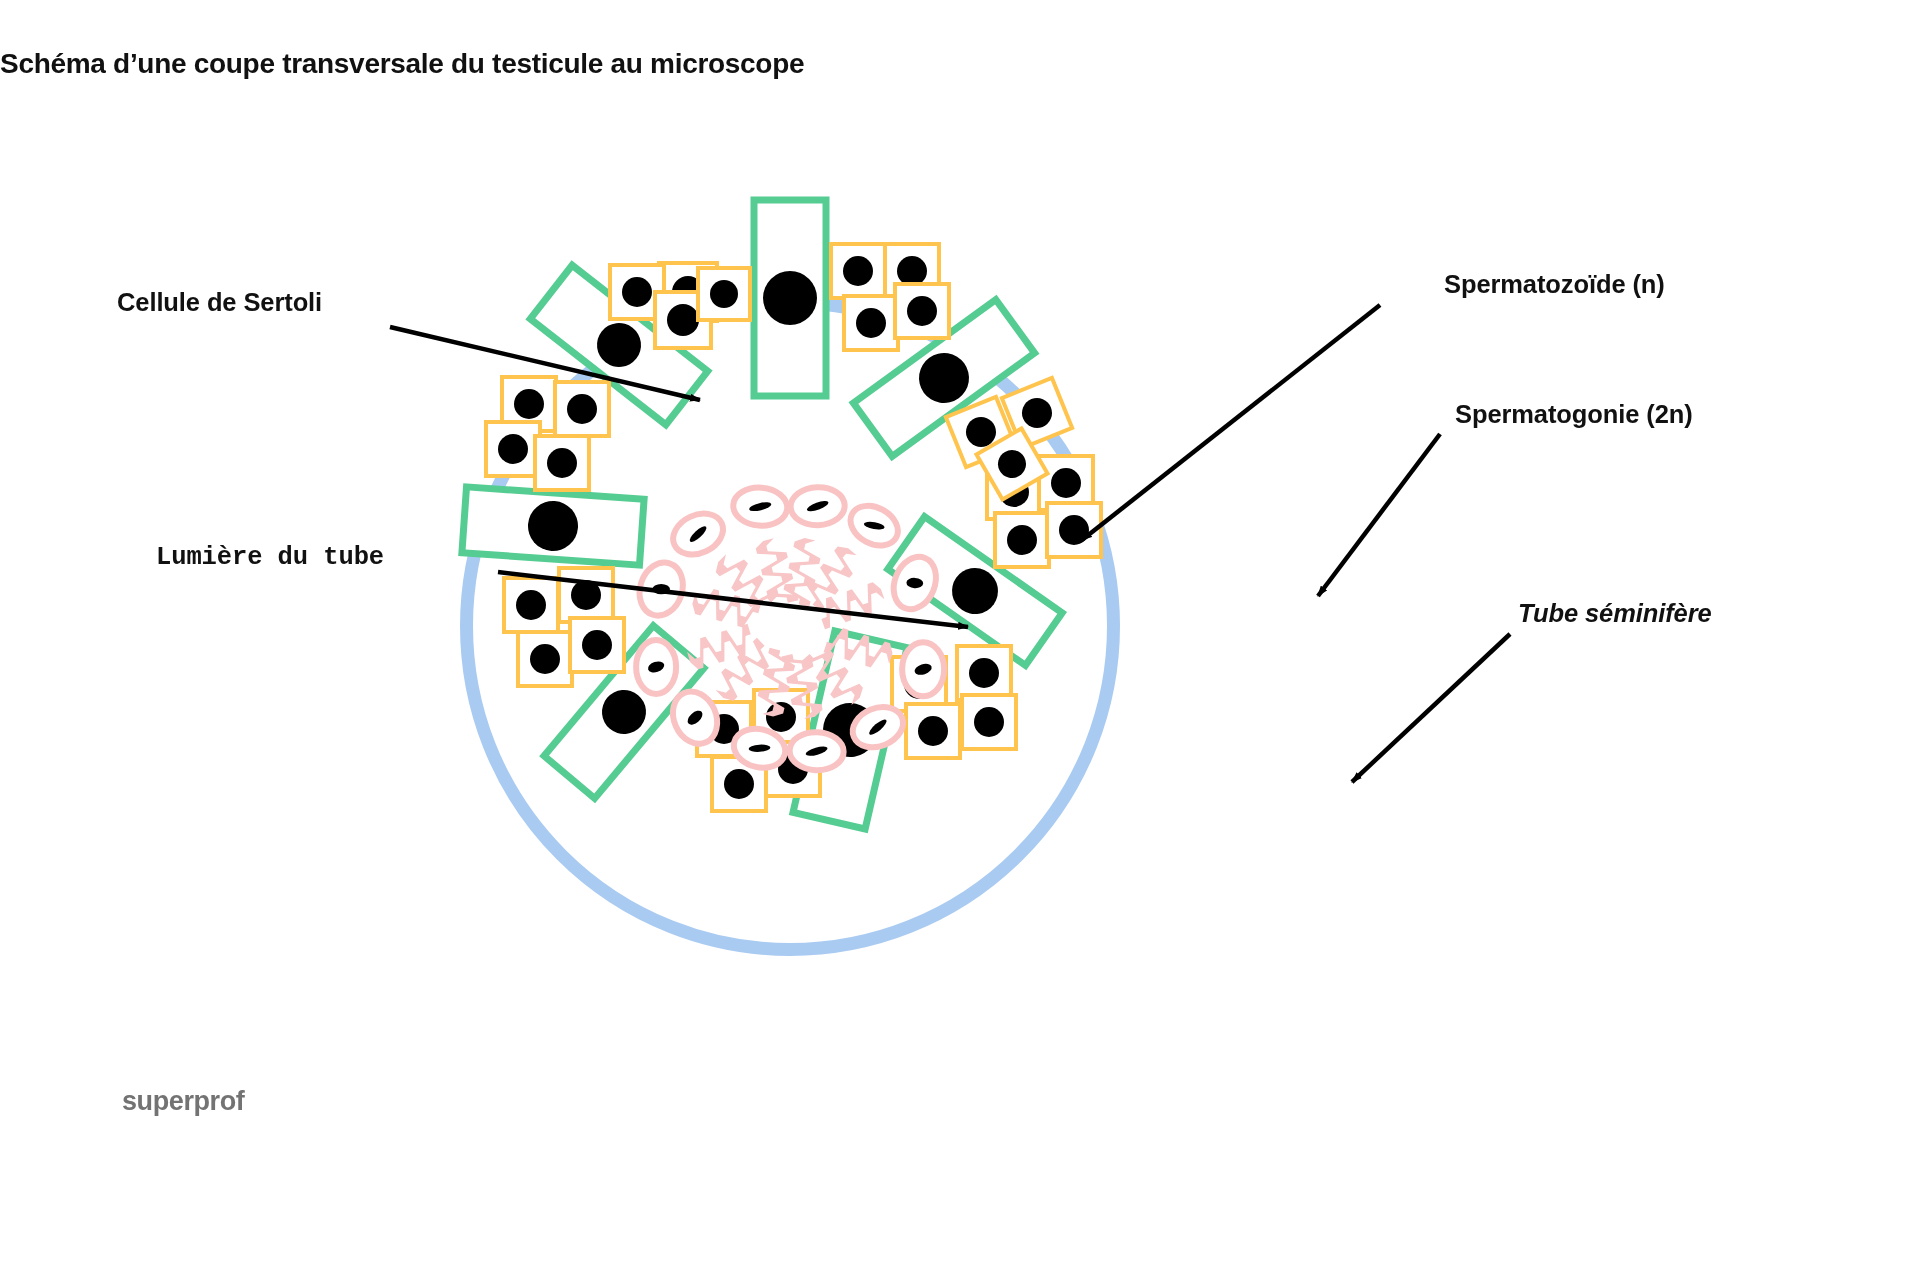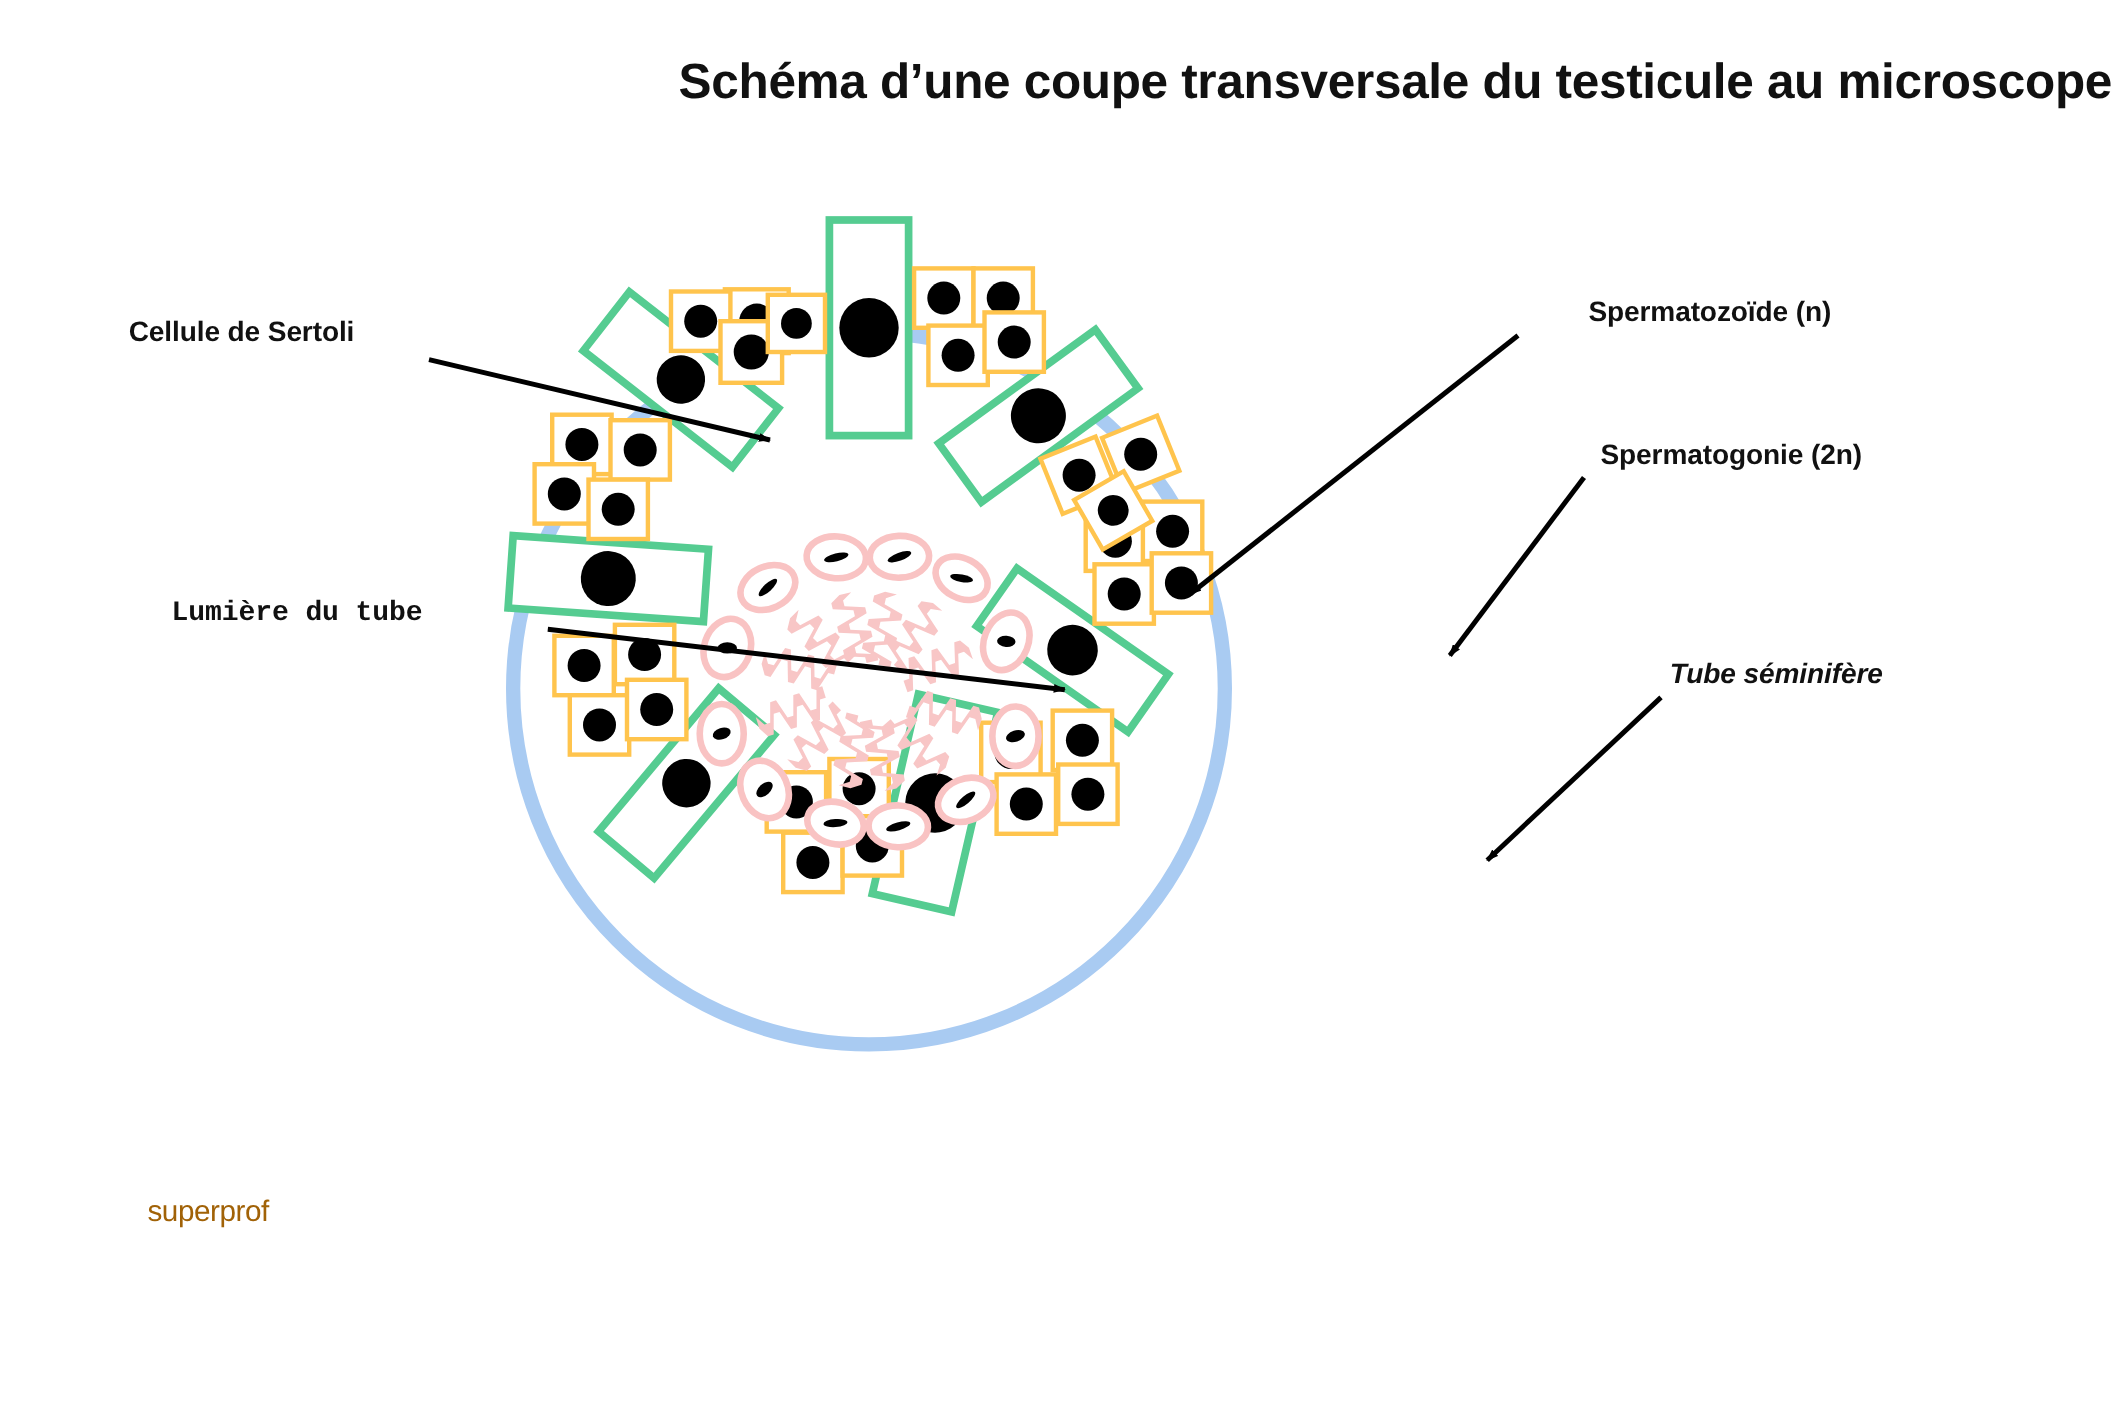--- a/index.html
+++ b/index.html
@@ -18,42 +18,42 @@
     position: absolute;
     inset: 0;
     width: 1920px;
     height: 1280px;
   }
   .page-title {
     position: absolute;
     top: 48px;
     left: 0;
     width: 1920px;
-    text-align: right;
-    font-size: 45px;
+    text-align: left;
+    font-size: 28px;
     font-weight: 700;
     color: #111111;
     letter-spacing: -0.3px;
   }
   .anno {
     position: absolute;
     font-size: 25.5px;
     font-weight: 700;
     color: #111111;
     white-space: nowrap;
     letter-spacing: -0.1px;
   }
   .anno-left { text-align: left; }
   .brand {
     position: absolute;
-    left: 134px;
+    left: 122px;
     top: 1086px;
     font-size: 27px;
-    font-weight: 400;
-    color: #a16207;
+    font-weight: 700;
+    color: #737373;
     letter-spacing: -0.4px;
   }
   svg.diagram {
     position: absolute;
     left: 0;
     top: 0;
     width: 1920px;
     height: 1280px;
   }
 </style>

